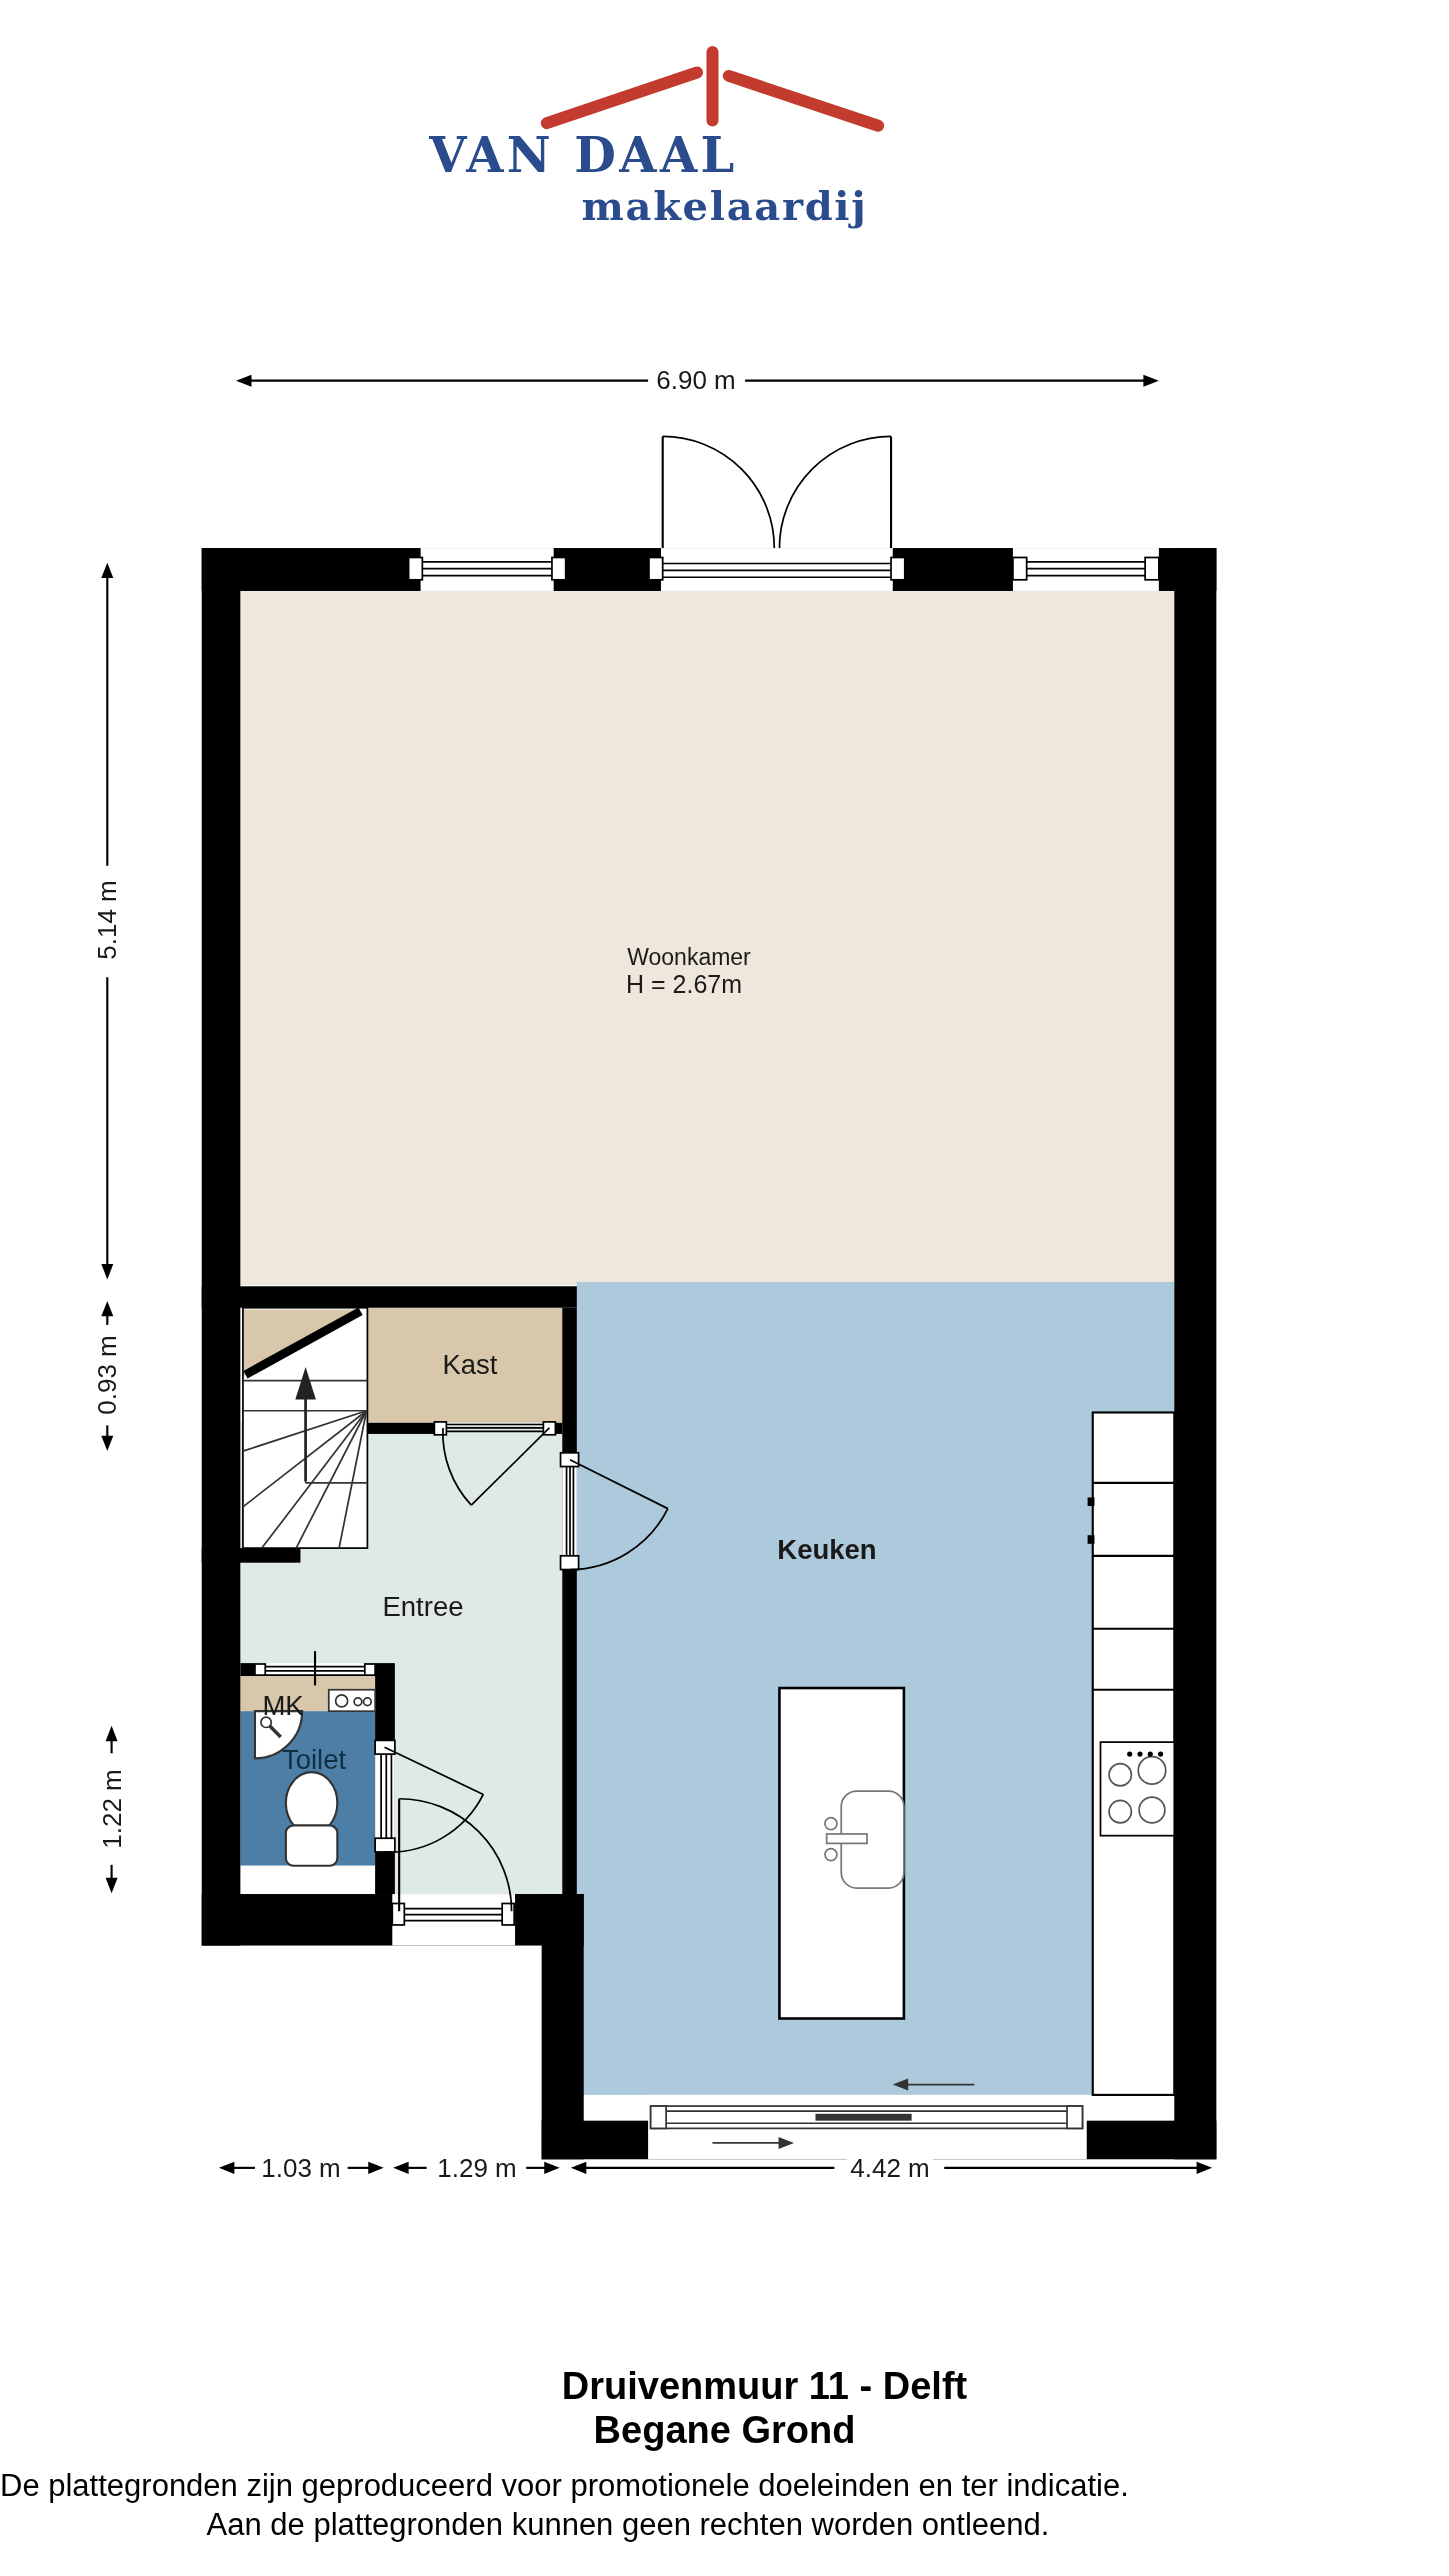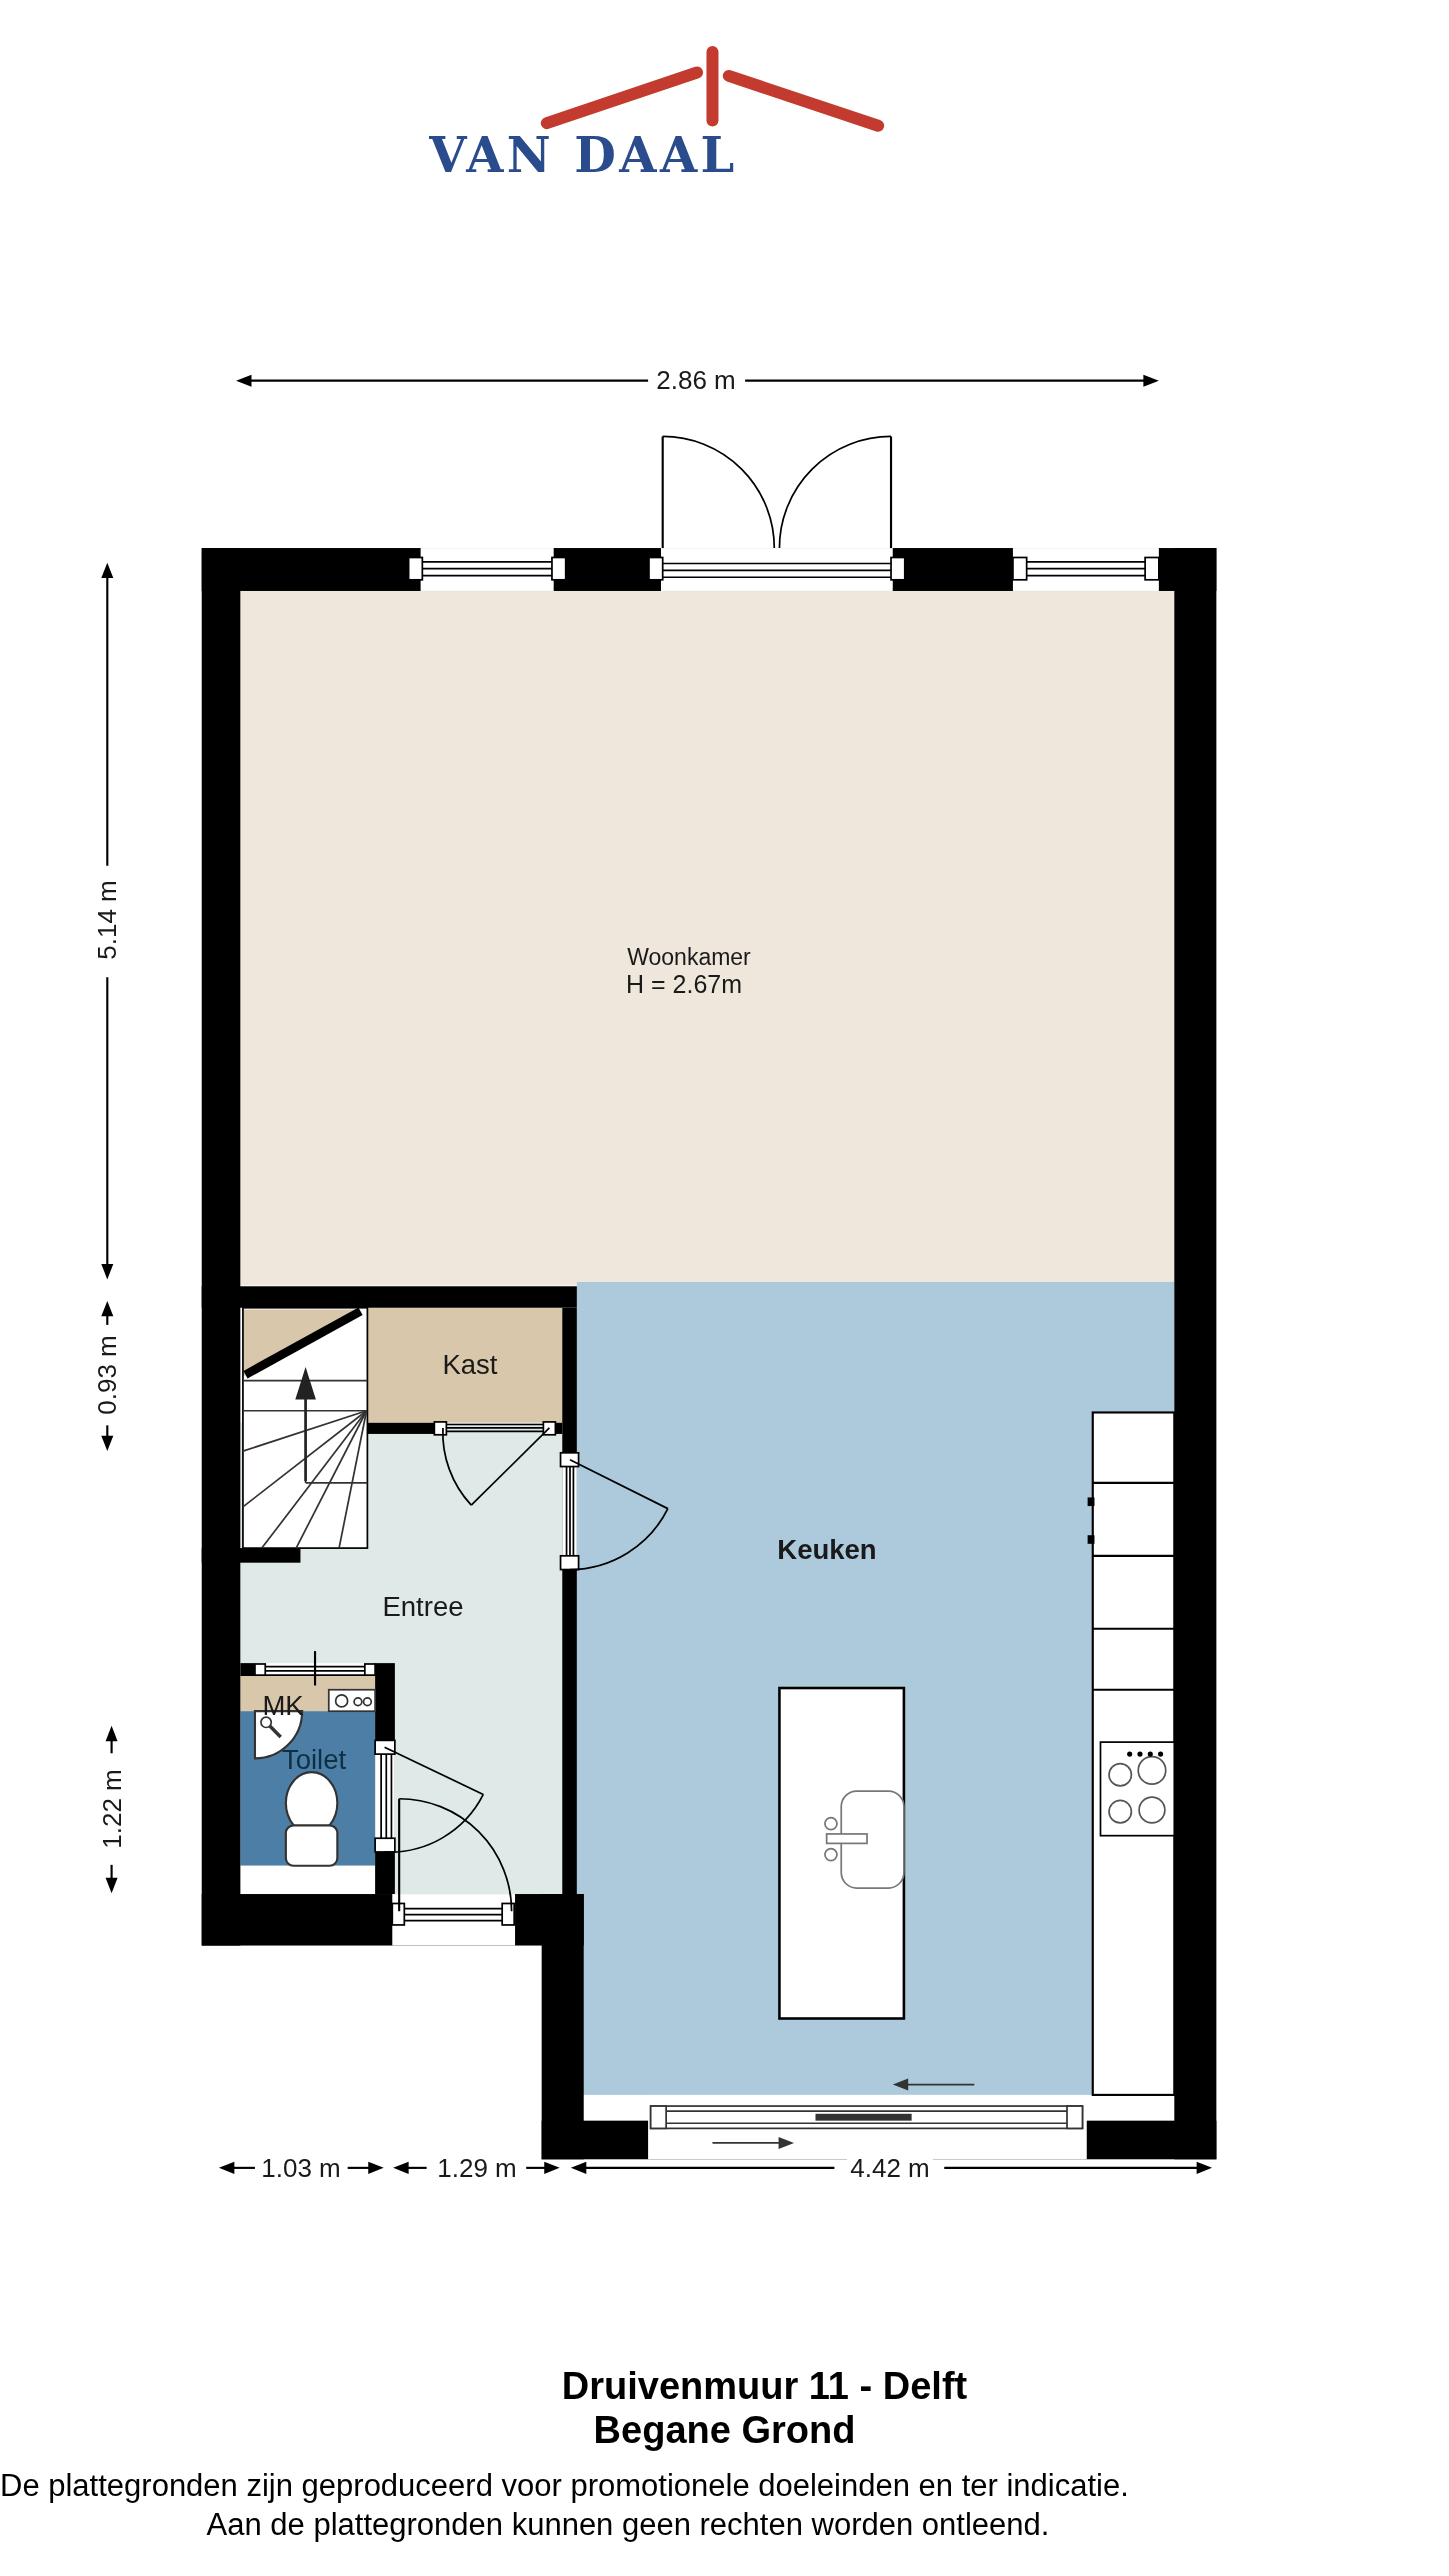--- a/index.html
+++ b/index.html
@@ -315,30 +315,31 @@
       <g>
         <line x1="680" y1="2525" x2="972" y2="2525"></line>
         <line x1="1100" y1="2525" x2="1397" y2="2525"></line>
         <polygon points="665,2525 683,2518 683,2532" stroke="none"></polygon>
         <polygon points="1412,2525 1394,2518 1394,2532" stroke="none"></polygon>
       </g>
     </g>
   </svg>
 
   <div class="logo-name">VAN DAAL</div>
+  <div class="logo-tagline">makelaardij</div>
 
   <div class="lbl room-label big" style="left:689px;top:957px;">Woonkamer</div>
   <div class="lbl room-label sub" style="left:684px;top:984px;">H = 2.67m</div>
   <div class="lbl room-label" style="left:470px;top:1365px;">Kast</div>
   <div class="lbl room-label" style="left:423px;top:1607px;">Entree</div>
   <div class="lbl room-label" style="left:283px;top:1694px;margin-top:12px;">MK</div>
   <div class="lbl room-label" style="left:314px;top:1760px;color:#0e2f44;">Toilet</div>
   <div class="lbl room-label" style="left:827px;top:1550px;font-weight:bold;">Keuken</div>
 
-  <div class="lbl dim-label" style="left:696px;top:380px;">2.86 m</div>
+  <div class="lbl dim-label" style="left:696px;top:380px;">6.90 m</div>
   <div class="lbl dim-label rot" style="left:107px;top:920px;">5.14 m</div>
   <div class="lbl dim-label rot" style="left:107px;top:1375px;">0.93 m</div>
   <div class="lbl dim-label rot" style="left:112px;top:1809px;">1.22 m</div>
   <div class="lbl dim-label" style="left:301px;top:2168px;">1.03 m</div>
   <div class="lbl dim-label" style="left:477px;top:2168px;">1.29 m</div>
   <div class="lbl dim-label" style="left:890px;top:2168px;">4.42 m</div>
 
   <div class="footer-title">Druivenmuur 11 - Delft</div>
   <div class="footer-subtitle">Begane Grond</div>
   <div class="footer-line1">De plattegronden zijn geproduceerd voor promotionele doeleinden en ter indicatie.</div>

